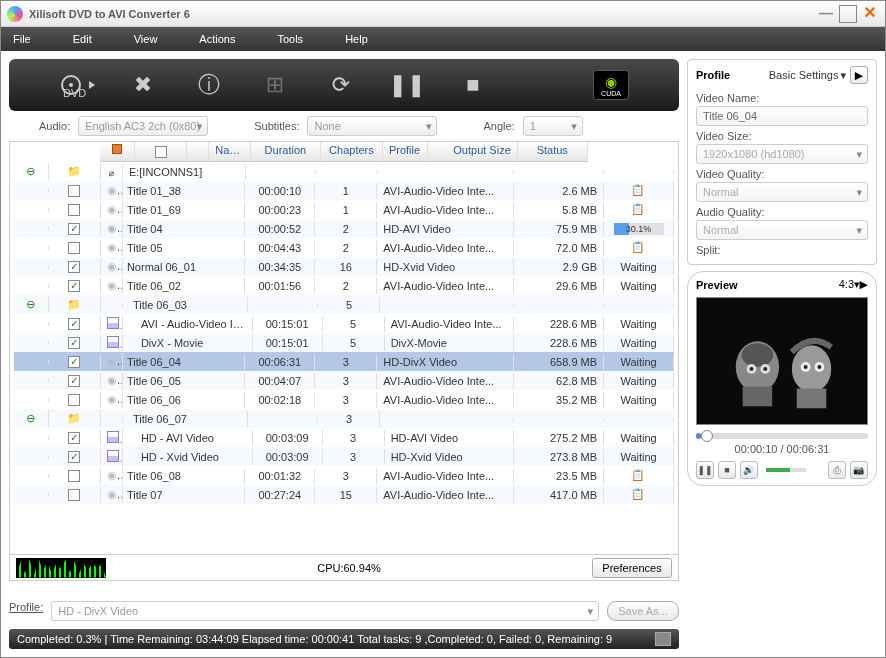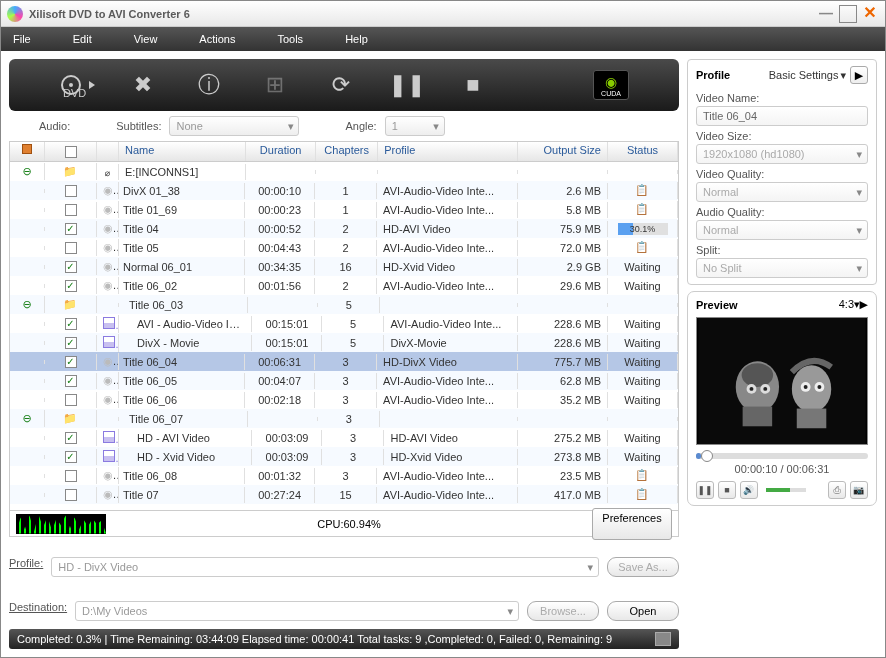--- a/index.html
+++ b/index.html
@@ -16,21 +16,21 @@
 .content { flex: 1; display: flex; padding: 8px; gap: 8px; min-height: 0; }
 .leftpane { flex: 1; display: flex; flex-direction: column; min-width: 0; }
 .toolbar { height: 52px; background: linear-gradient(to bottom, #4a4a4a, #1a1a1a); border-radius: 6px; display: flex; align-items: center; padding: 0 50px; gap: 30px; }
 .tbtn { width: 36px; height: 36px; display: flex; align-items: center; justify-content: center; color: #ccc; font-size: 22px; cursor: pointer; }
 .cuda { margin-left: auto; width: 36px; height: 30px; background: #000; border: 1px solid #555; display: flex; flex-direction: column; align-items: center; justify-content: center; color: #fff; font-size: 7px; border-radius: 3px; }
 .cuda::before { content: "◉"; color: #8c0; font-size: 14px; }
 .optrow { height: 30px; display: flex; align-items: center; gap: 8px; padding: 4px 30px; color: #555; }
 .optrow .lbl { }
 .optrow .sel { flex: 1; max-width: 130px; height: 20px; border: 1px solid #ccc; border-radius: 3px; background: linear-gradient(to bottom, #fff, #eee); color: #999; padding: 0 6px; display: flex; align-items: center; position: relative; }
 .optrow .sel::after { content: "▾"; position: absolute; right: 5px; color: #888; }
-.table-wrap { flex: 1; border: 1px solid #ccc; overflow: hidden; display: flex; flex-direction: column; }
+.table-wrap { flex: 1; border: 1px solid #ccc; overflow: hidden; display: flex; flex-direction: column; align-items: center; }
 .thead { display: flex; background: linear-gradient(to bottom, #fff, #e6e6e6); border-bottom: 1px solid #ccc; height: 20px; }
 .thead > div, .trow > div { padding: 2px 6px; border-right: 1px solid #e0e0e0; overflow: hidden; white-space: nowrap; text-overflow: ellipsis; }
 .c-chk { width: 35px; text-align: center; }
 .c-chk2 { width: 52px; display:flex; align-items:center; justify-content:center; gap:2px;}
 .c-ic { width: 22px; text-align: center; }
 .c-name { flex: 1.8; color: #2a5a9a; }
 .c-dur { width: 70px; text-align: center; color: #2a5a9a; }
 .c-chap { width: 62px; text-align: center; color: #2a5a9a; }
 .c-prof { flex: 2; color: #2a5a9a; }
 .c-size { width: 90px; text-align: right; color: #2a5a9a; }
@@ -44,41 +44,41 @@
 .trow .c-name { color: #333; }
 .chkbox { width: 12px; height: 12px; border: 1px solid #888; background: #fff; display: inline-block; line-height: 10px; font-size: 10px; color: #188018; text-align: center; }
 .folder-ic { color: #e6b030; }
 .disc-ic { color: #bbb; }
 .file-ic { color: #8a7ae0; width:12px; height:12px; border:1px solid #8a7ae0; display:inline-block; background: linear-gradient(#fff 50%, #c8c0f0 50%); }
 .prog { width: 50px; height: 12px; background: linear-gradient(to right, #5aa0f0 30%, #e0e0e0 30%); display: inline-block; font-size: 9px; text-align: center; color: #333; line-height:12px;}
 .clip-ic { color: #888; }
 .cpurow { height: 26px; display: flex; align-items: center; padding: 3px 6px; border: 1px solid #ccc; border-top: none; gap: 8px; }
 .cpu-graph { width: 90px; height: 20px; background: #000; position: relative; overflow: hidden; }
 .cpu-graph::before { content: ""; position: absolute; inset: 0; background: repeating-linear-gradient(to right, transparent 0 3px, #0f0 3px 5px); clip-path: polygon(0 100%, 5% 20%, 10% 80%, 15% 10%, 20% 90%, 25% 5%, 30% 70%, 35% 15%, 40% 85%, 45% 25%, 50% 60%, 55% 10%, 60% 75%, 65% 20%, 70% 80%, 75% 30%, 80% 65%, 85% 25%, 90% 55%, 95% 35%, 100% 100%); }
-.prefbtn { margin-left: auto; width: 80px; height: 32px; border: 1px solid #aaa; border-radius: 3px; background: linear-gradient(to bottom, #fff, #e8e8e8); text-align: center; line-height: 18px; }
+.prefbtn { margin-left: auto; width: 80px; height: 20px; border: 1px solid #aaa; border-radius: 3px; background: linear-gradient(to bottom, #fff, #e8e8e8); text-align: center; line-height: 18px; }
 .botrow { height: 24px; display: flex; align-items: flex-start; gap: 8px; margin-top: 20px; }
 .botrow .lbl2 { color: #555; text-decoration: underline; }
 .botrow .inp { flex: 1; height: 20px; border: 1px solid #ccc; border-radius: 3px; padding: 0 6px; color: #999; display: flex; align-items: center; position: relative; }
 .botrow .inp::after { content: "▾"; position: absolute; right: 5px; color: #888; }
 .btn2 { width: 72px; height: 20px; border: 1px solid #aaa; border-radius: 9px; background: linear-gradient(to bottom, #fff, #e8e8e8); text-align: center; line-height: 18px; }
 .btn2.dis { color: #aaa; }
 .statusbar { height: 20px; background: linear-gradient(to bottom, #555, #222); color: #fff; display: flex; align-items: center; padding: 0 8px; font-size: 10px; border-radius: 3px; margin-top: 4px; }
 .statusbar .sic { margin-left: auto; width: 16px; height: 14px; background: #888; border: 1px solid #aaa; }
 .rightpane { width: 190px; display: flex; flex-direction: column; gap: 6px; }
 .profilebox { border: 1px solid #ccc; border-radius: 4px; padding: 6px 8px; }
 .profilebox .phead { display: flex; align-items: center; margin-bottom: 8px; }
 .profilebox .phead .pt { font-weight: bold; }
 .profilebox .phead .bs { margin-left: auto; color: #333; }
 .profilebox .phead .bs::after { content: "▾"; margin-left: 2px; }
 .profilebox .arrow { width: 18px; height: 18px; border: 1px solid #aaa; border-radius: 3px; text-align: center; line-height: 16px; margin-left: 4px; background: linear-gradient(to bottom,#fff,#eee);}
 .pfield-l { color: #555; margin: 4px 0 2px; }
 .pfield-v { height: 20px; border: 1px solid #ccc; border-radius: 3px; padding: 2px 6px; color: #666; display: flex; align-items: center; position: relative; background: linear-gradient(to bottom,#fff,#f4f4f4);}
 .pfield-v.dd::after { content: "▾"; position: absolute; right: 5px; color: #888; }
 .pfield-v.dis { color: #aaa; }
-.previewbox { border: 1px solid #ccc; border-radius: 7px; padding: 6px 8px; display: flex; flex-direction: column; }
+.previewbox { border: 1px solid #ccc; border-radius: 16px; padding: 6px 8px; display: flex; flex-direction: column; }
 .previewbox .phead { display: flex; align-items: center; }
 .previewbox .phead .pt { font-weight: bold; }
 .previewbox .phead .ar { margin-left: auto; }
 .preview-img { width: 100%; height: 128px; background: #000; margin-top: 6px; display: flex; align-items: center; justify-content: center; overflow: hidden; border: 1px solid #888; }
 .preview-img svg { width: 100%; height: 100%; }
 .timeline { height: 6px; background: #ddd; margin: 8px 0 2px; position: relative; border-radius:3px;}
 .timeline::before { content: ""; position: absolute; left: 0; width: 3%; top: 0; bottom: 0; background: #5a8ad0; border-radius:3px;}
 .timeline::after { content: ""; position: absolute; left: 3%; top: -3px; width: 10px; height: 10px; background: #fff; border: 1px solid #888; border-radius: 50%; }
 .timecode { text-align: center; color: #555; margin: 2px 0 6px; }
 .pcontrols { display: flex; align-items: center; gap: 4px; }
@@ -120,20 +120,21 @@
       <div class="tbtn">ⓘ</div>
       <div class="tbtn" style="opacity:.4">⊞</div>
       <div class="tbtn">⟳</div>
       <div class="tbtn">❚❚</div>
       <div class="tbtn">■</div>
       <div class="cuda">CUDA</div>
     </div>
 
     <div class="optrow">
       <span class="lbl">Audio:</span>
+      <div class="sel">English AC3 2ch (0x80)</div>
       <span style="width:30px"></span>
       <span class="lbl">Subtitles:</span>
       <div class="sel">None</div>
       <span style="width:30px"></span>
       <span class="lbl">Angle:</span>
       <div class="sel" style="max-width:60px">1</div>
     </div>
 
     <div class="table-wrap">
       <div class="thead">
@@ -162,21 +163,21 @@
             <div class="c-prof"></div>
             <div class="c-size"></div>
             <div class="c-stat"></div>
           </div>
           <div class="trow">
             <div class="c-chk"></div>
             <div class="c-chk2">
               <span class="chkbox"></span>
             </div>
             <div class="c-ic"><span class="disc-ic">◉</span></div>
-            <div class="c-name" style="padding-left:4px">DivX 01_38</div>
+            <div class="c-name" style="padding-left:4px">Title 01_38</div>
             <div class="c-dur">00:00:10</div>
             <div class="c-chap">1</div>
             <div class="c-prof">AVI-Audio-Video Inte...</div>
             <div class="c-size">2.6 MB</div>
             <div class="c-stat"><span class="clip-ic">📋</span></div>
           </div>
           <div class="trow">
             <div class="c-chk"></div>
             <div class="c-chk2">
               <span class="chkbox"></span>
@@ -283,21 +284,21 @@
           <div class="trow selected">
             <div class="c-chk"></div>
             <div class="c-chk2">
               <span class="chkbox">✓</span>
             </div>
             <div class="c-ic"><span class="disc-ic">◉</span></div>
             <div class="c-name" style="padding-left:4px">Title 06_04</div>
             <div class="c-dur">00:06:31</div>
             <div class="c-chap">3</div>
             <div class="c-prof">HD-DivX Video</div>
-            <div class="c-size">775.7 MB</div>
+            <div class="c-size">658.9 MB</div>
             <div class="c-stat">Waiting</div>
           </div>
           <div class="trow">
             <div class="c-chk"></div>
             <div class="c-chk2">
               <span class="chkbox">✓</span>
             </div>
             <div class="c-ic"><span class="disc-ic">◉</span></div>
             <div class="c-name" style="padding-left:4px">Title 06_05</div>
             <div class="c-dur">00:04:07</div>
@@ -390,26 +391,20 @@
     <div class="cpurow">
       <div class="cpu-graph"></div>
       <span style="margin-left:auto">CPU:60.94%</span>
       <div class="prefbtn">Preferences</div>
     </div>
 
     <div class="botrow">
       <span class="lbl2">Profile:</span>
       <div class="inp">HD - DivX Video</div>
       <div class="btn2 dis">Save As...</div>
-    </div>
-    <div class="botrow">
-      <span class="lbl2">Destination:</span>
-      <div class="inp">D:\My Videos</div>
-      <div class="btn2 dis">Browse...</div>
-      <div class="btn2">Open</div>
     </div>
 
     <div class="statusbar">
       <span>Completed: 0.3% | Time Remaining: 03:44:09 Elapsed time: 00:00:41 Total tasks: 9 ,Completed: 0, Failed: 0, Remaining: 9</span>
       <div class="sic"></div>
     </div>
   </div>
 
   <div class="rightpane">
     <div class="profilebox">
@@ -420,21 +415,20 @@
       </div>
       <div class="pfield-l">Video Name:</div>
       <div class="pfield-v">Title 06_04</div>
       <div class="pfield-l">Video Size:</div>
       <div class="pfield-v dd dis">1920x1080 (hd1080)</div>
       <div class="pfield-l">Video Quality:</div>
       <div class="pfield-v dd dis">Normal</div>
       <div class="pfield-l">Audio Quality:</div>
       <div class="pfield-v dd dis">Normal</div>
       <div class="pfield-l">Split:</div>
-      <div class="pfield-v dd dis">No Split</div>
     </div>
 
     <div class="previewbox">
       <div class="phead">
         <span class="pt">Preview</span>
         <span class="ar"><span>4:3</span>▾</span>
         <div class="arrow">▶</div>
       </div>
       <div class="preview-img">
         <svg viewBox="0 0 170 128">

